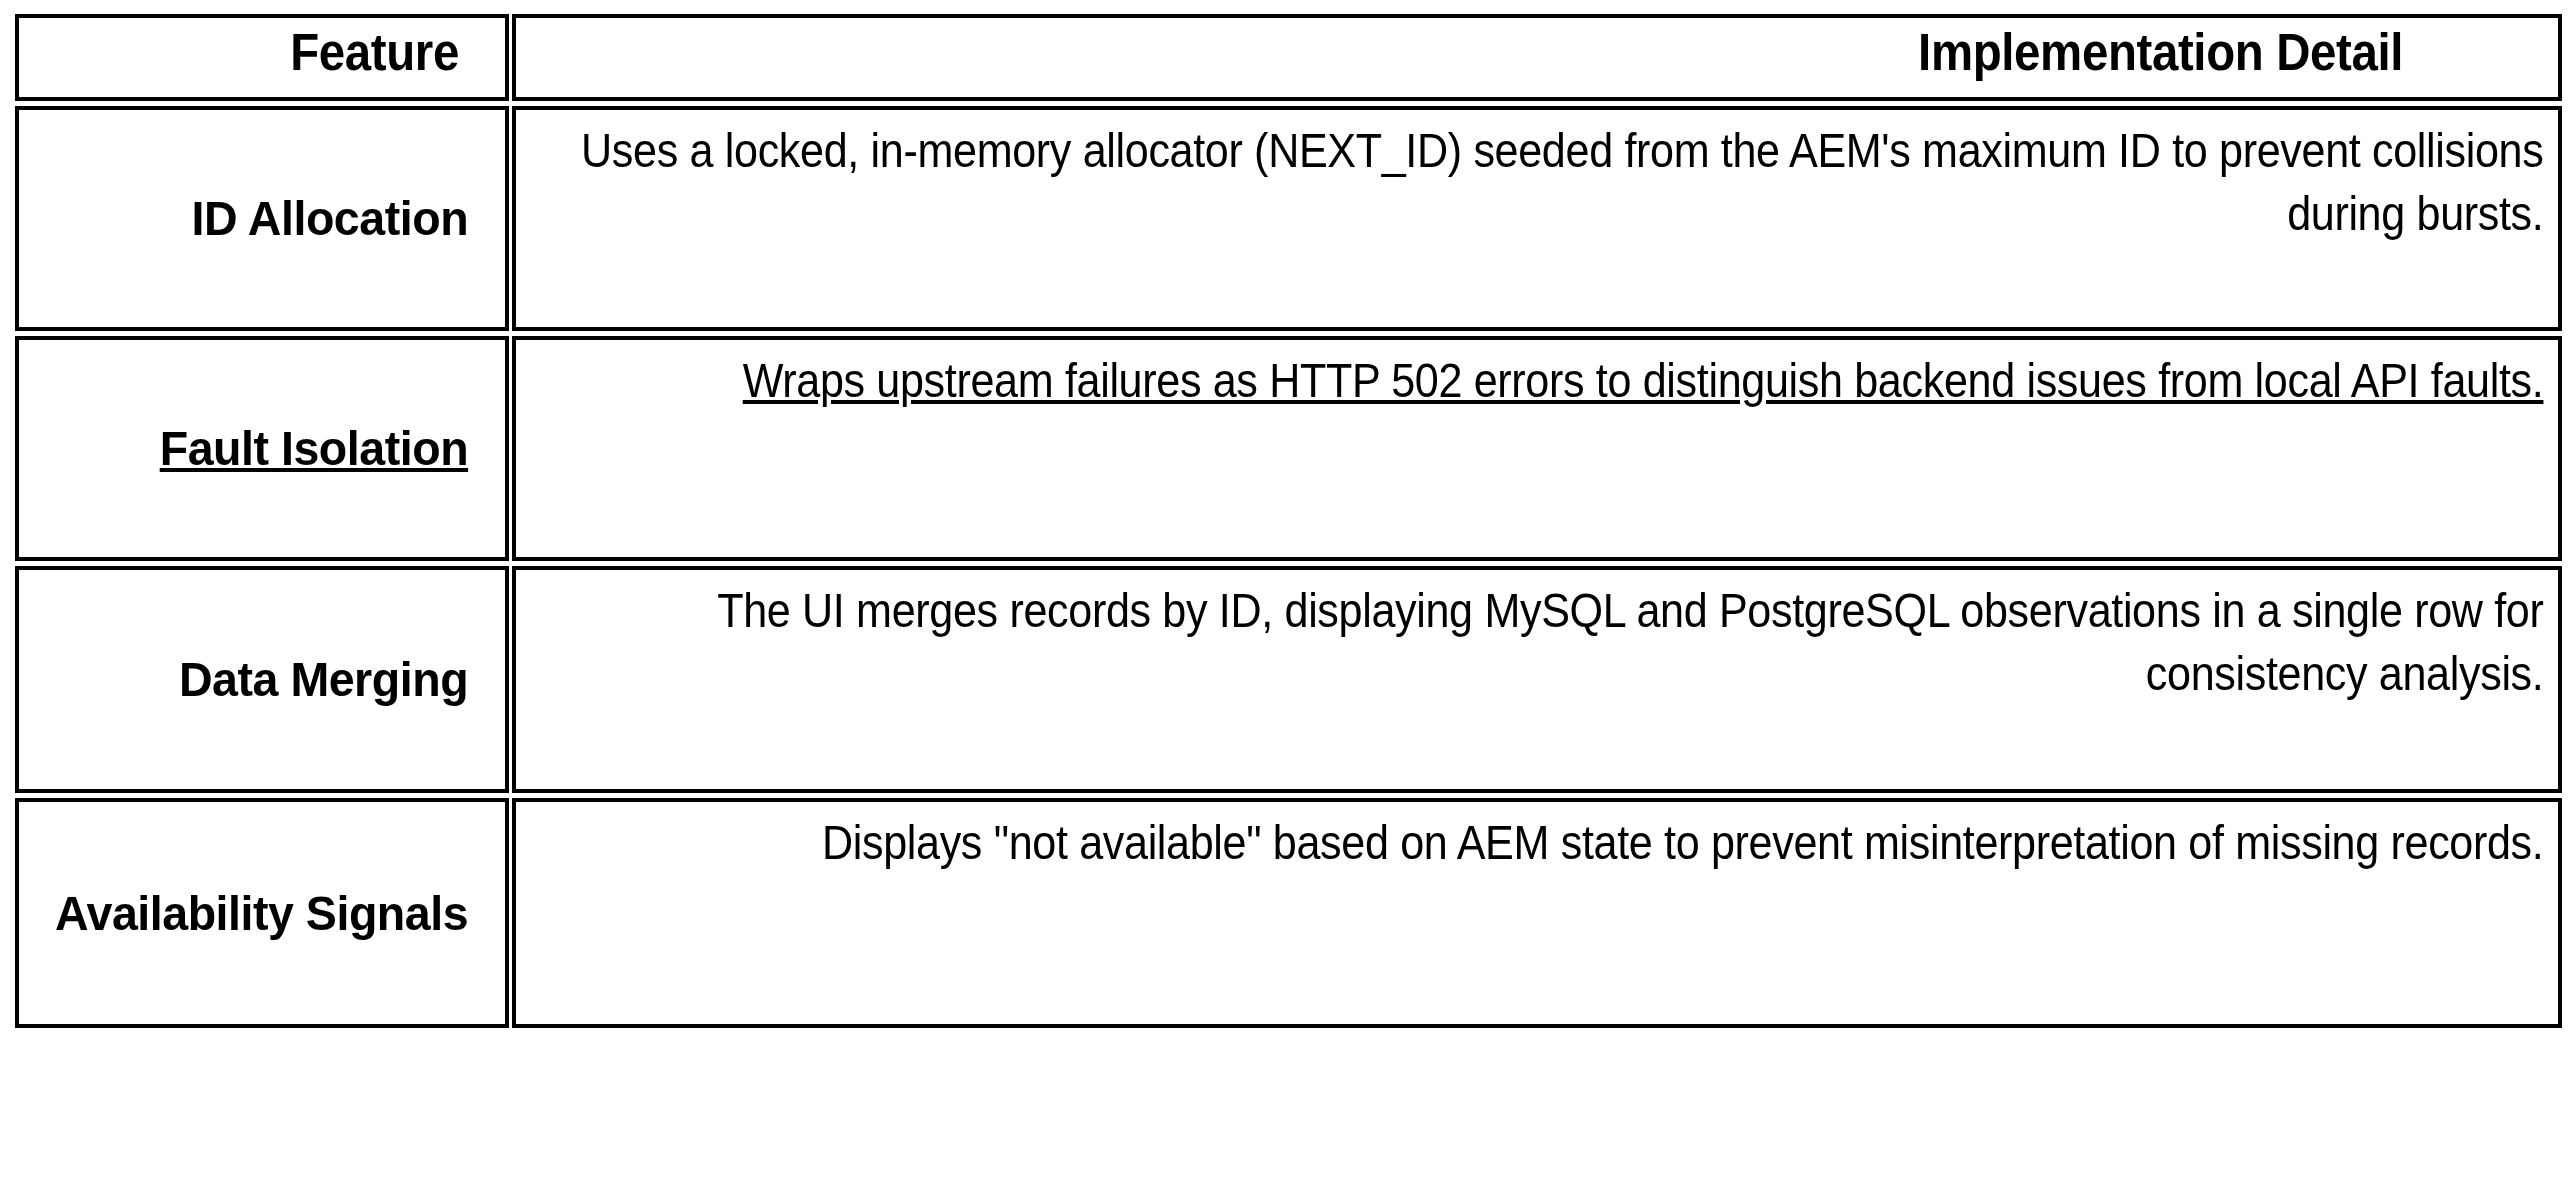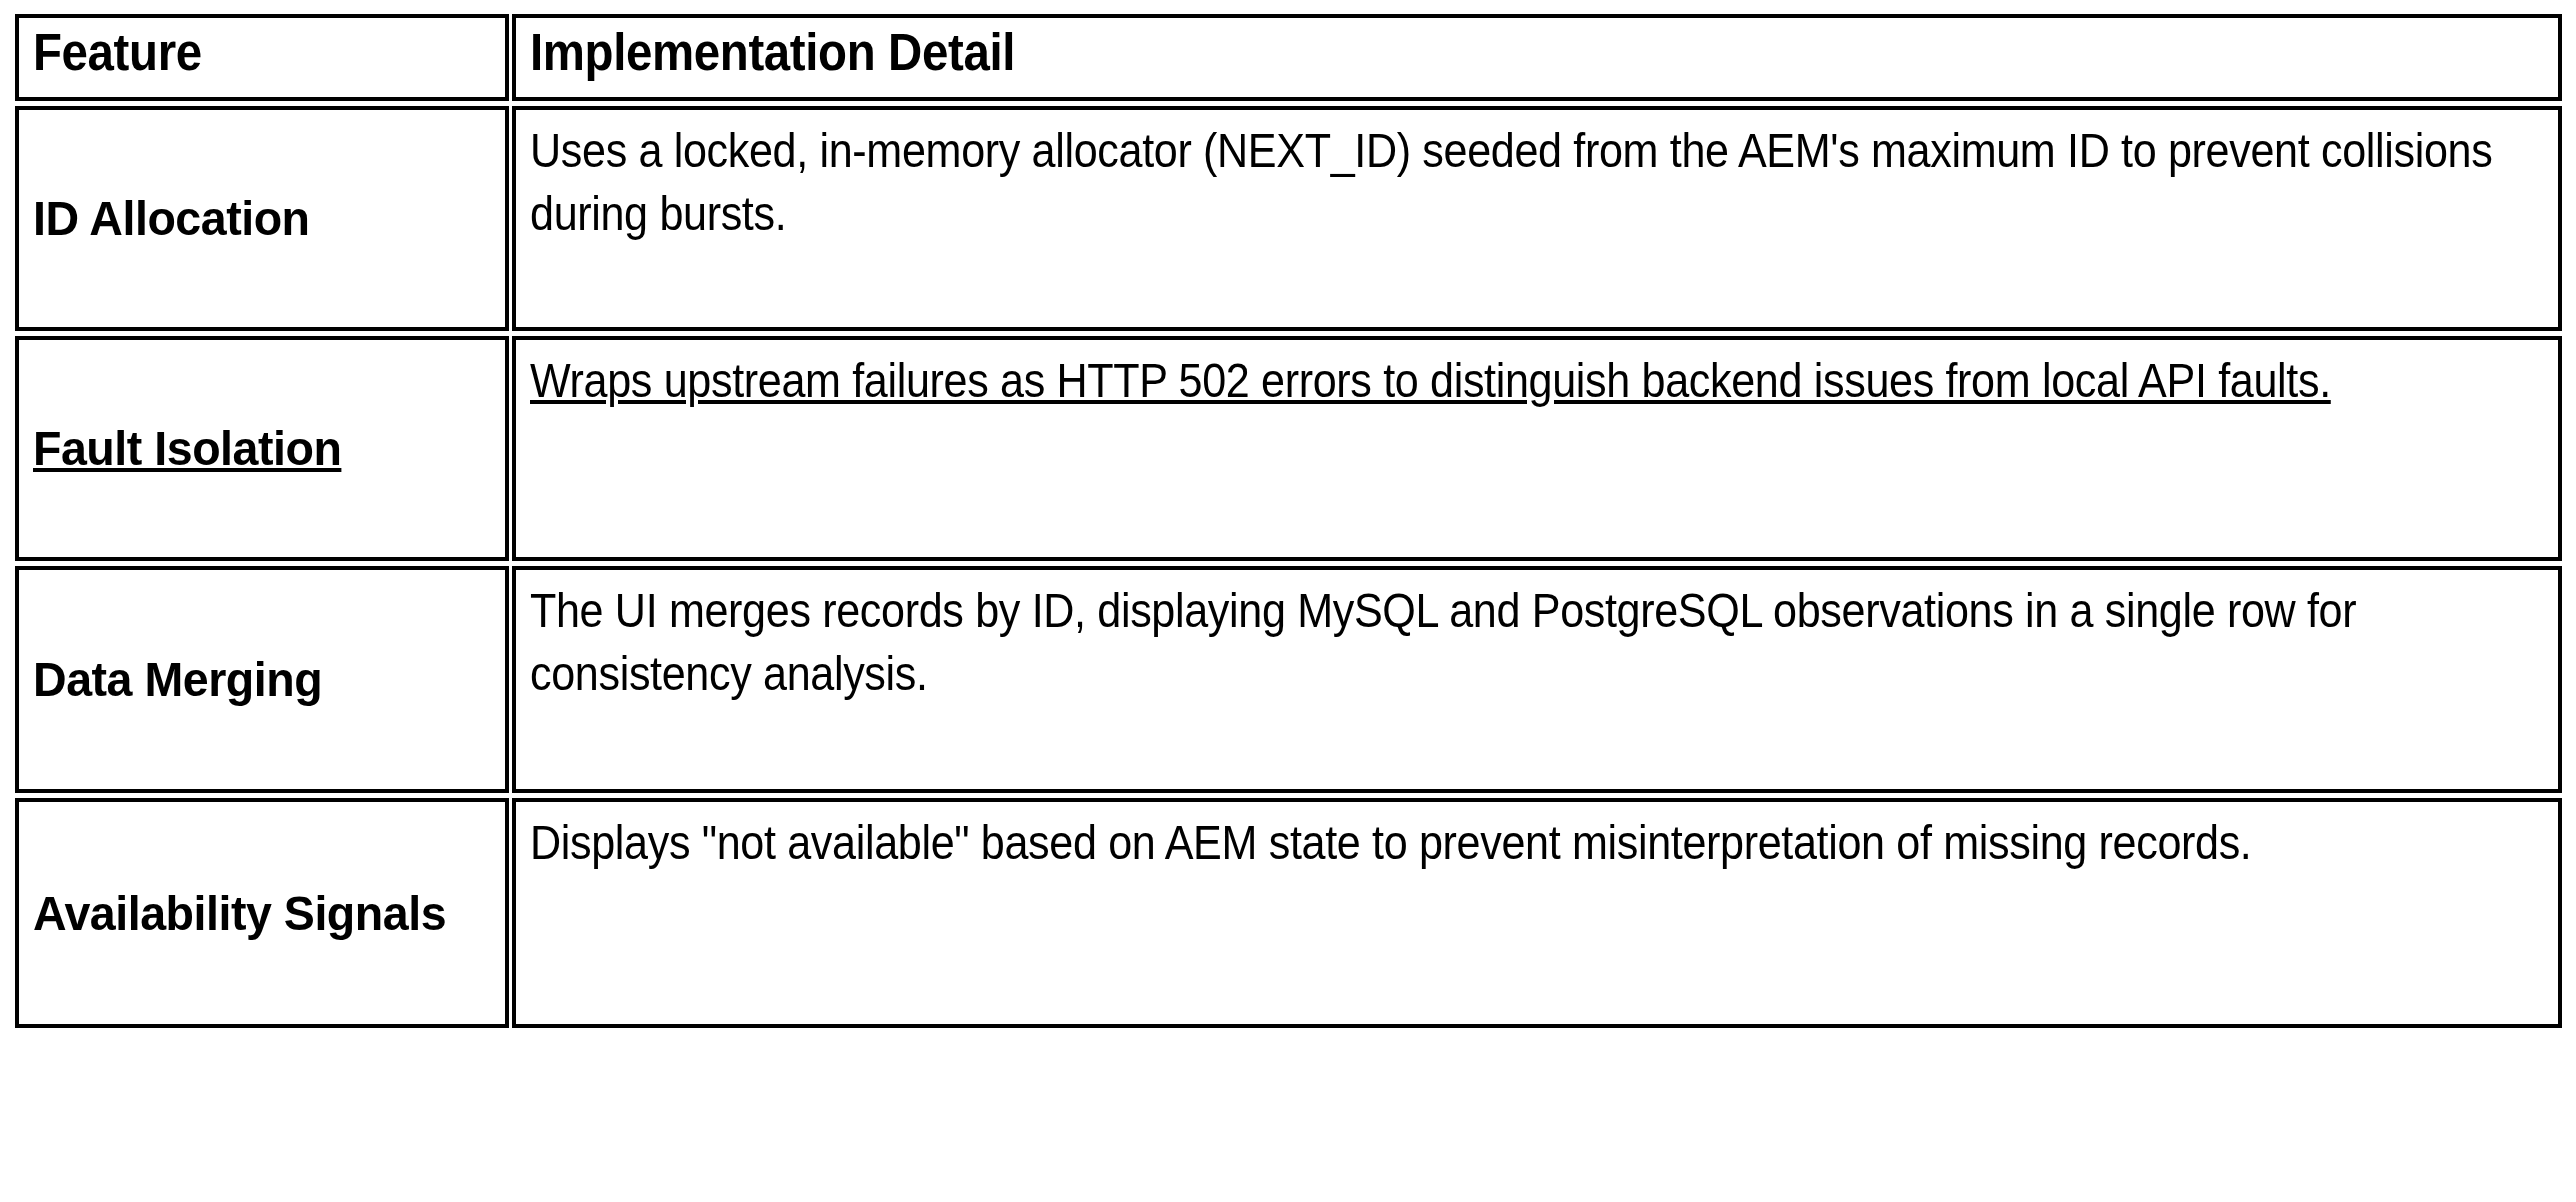--- a/index.html
+++ b/index.html
@@ -28,21 +28,21 @@
     border-collapse: separate;
     border-spacing: 3.5px 5.3px;
     table-layout: fixed;
   }
 
   .tbl td,
   .tbl th {
     border: 4.4px solid #000000;
     background: #ffffff;
     padding: 0 14px;
-    text-align: left;
+    text-align: right;
   }
 
   
   col.c-feature { width: 494px; }
   col.c-detail  { width: auto; }
 
   
   .head-cell {
     height: 79px;
     vertical-align: top;

